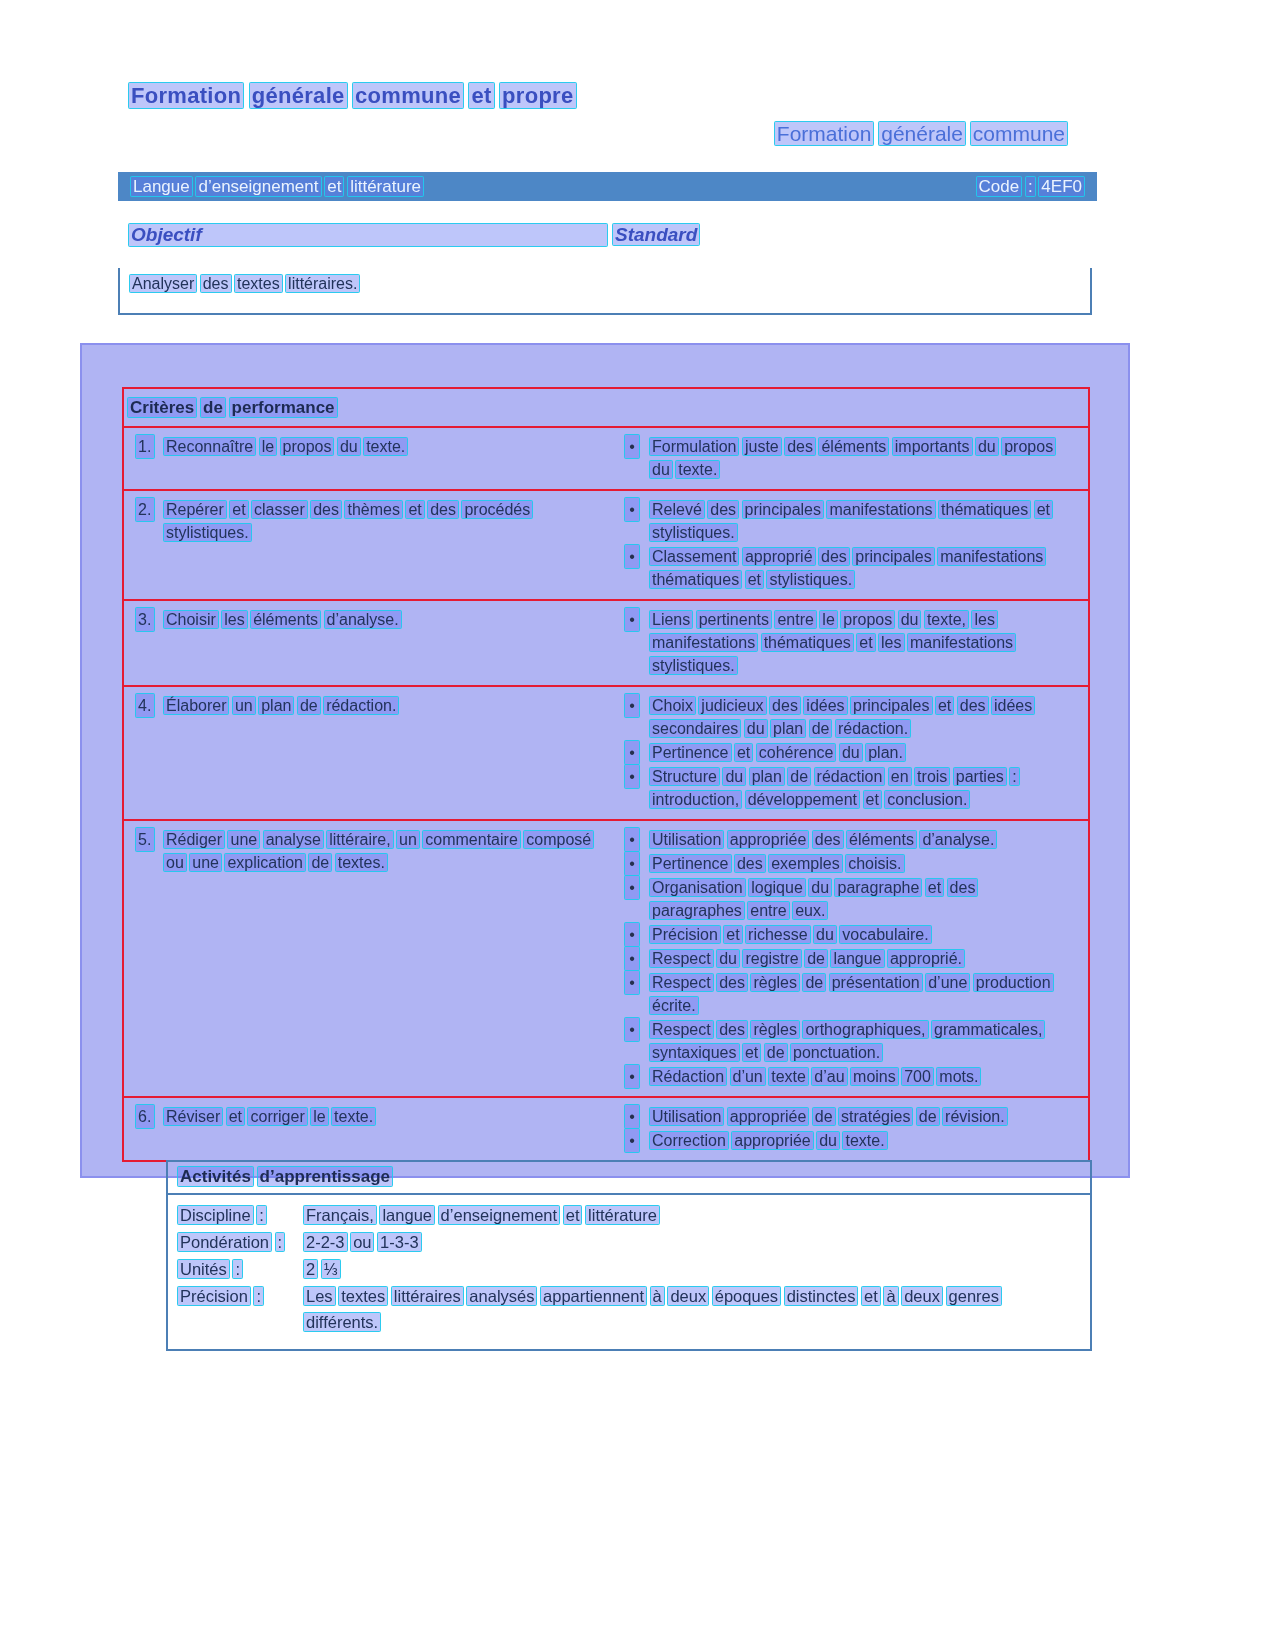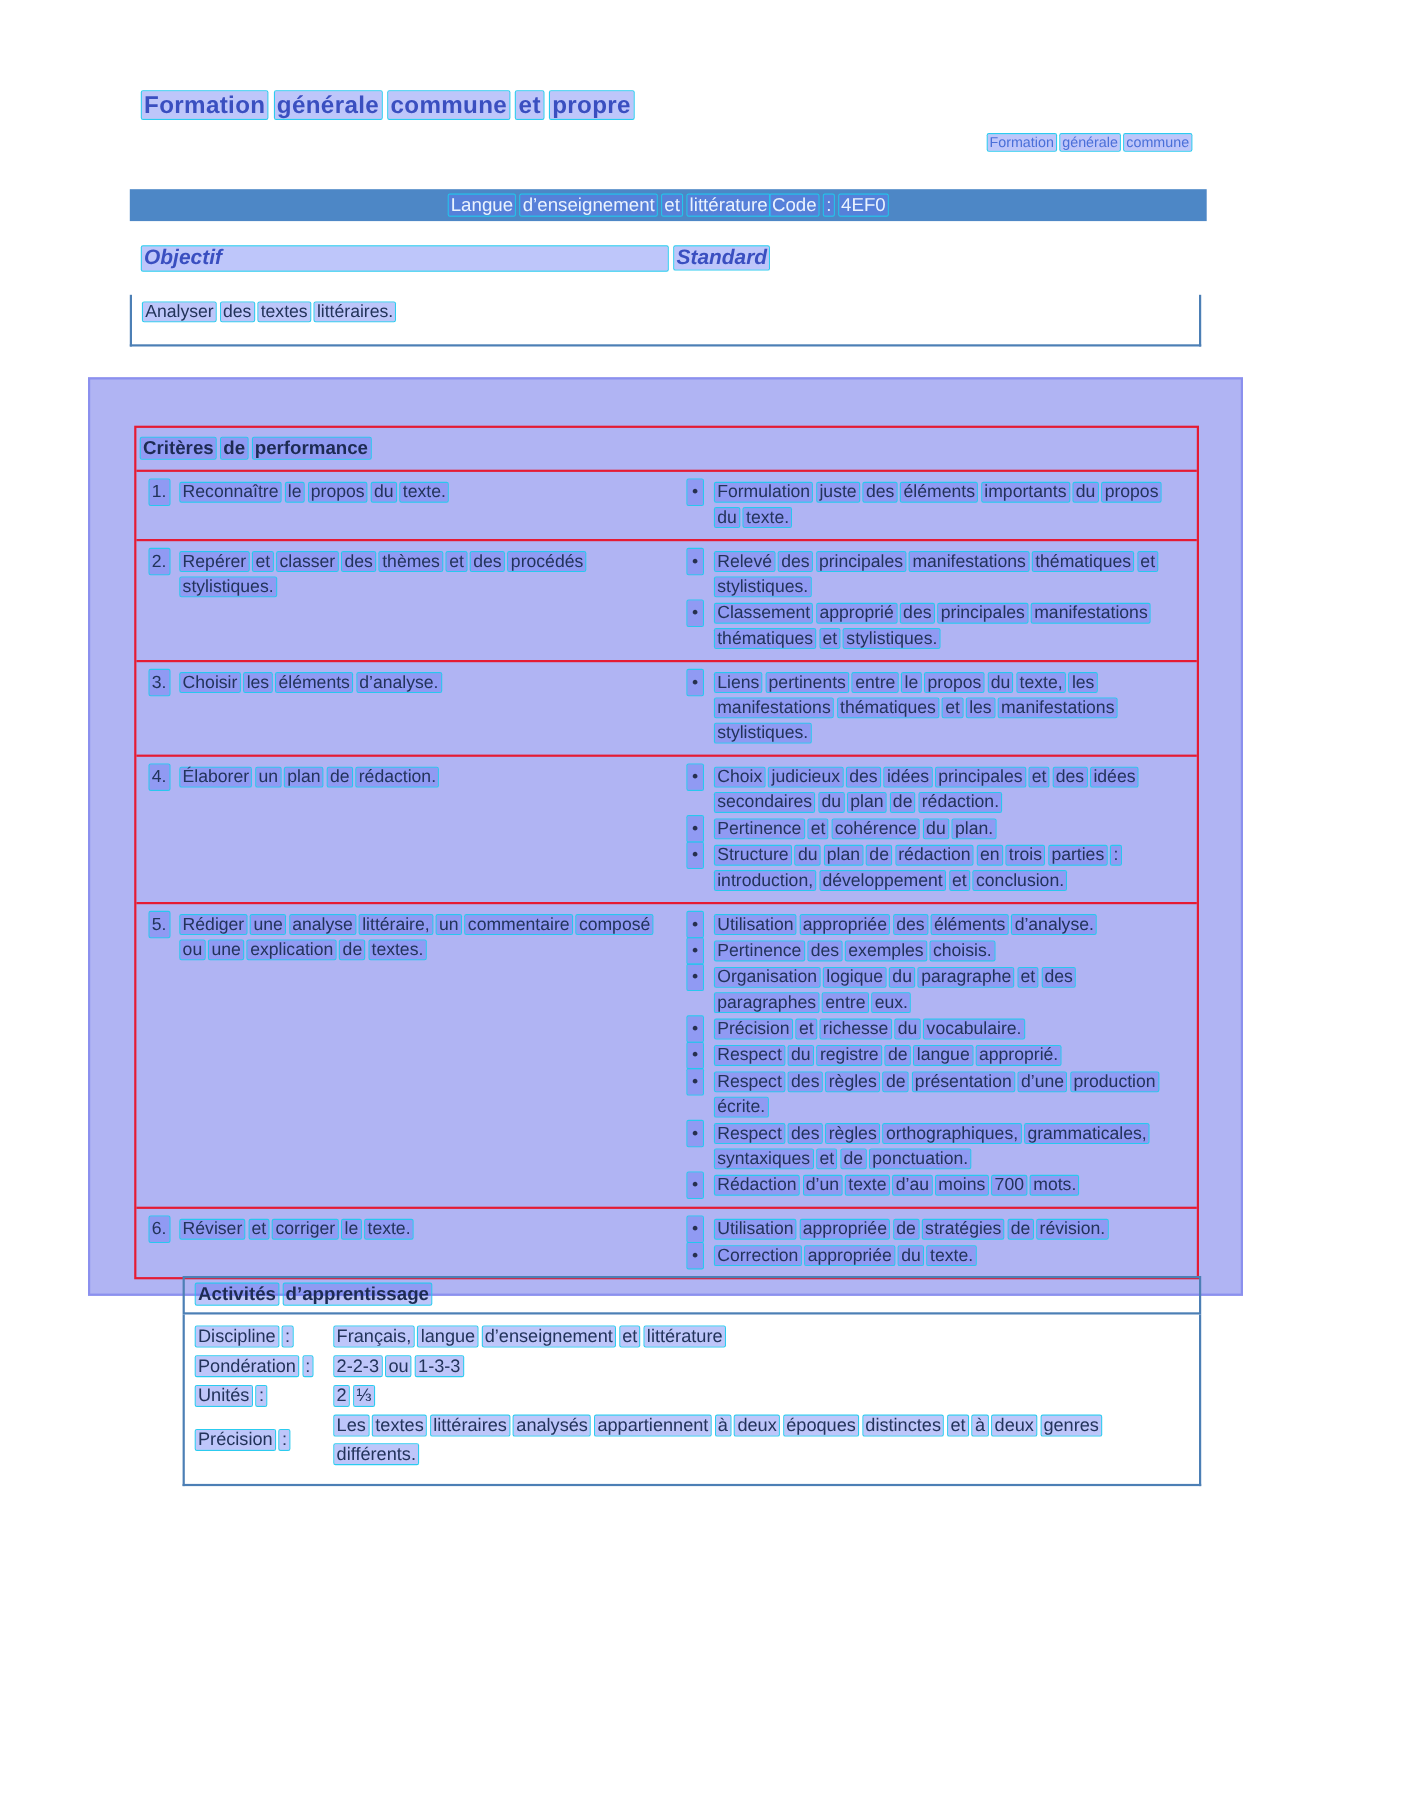--- a/index.html
+++ b/index.html
@@ -20,24 +20,24 @@
 
   
   .w{
     background:rgba(101,119,243,0.42);
     box-shadow:0 0 0 1px rgba(33,200,238,0.95);
     border-radius:1px;
     padding:0 2px;
   }
 
   .title{position:absolute;left:129px;top:83px;font-size:22px;font-weight:bold;color:var(--title-blue);letter-spacing:0.3px;}
-  .subtitle{position:absolute;top:122px;right:192px;font-size:13px;color:var(--link-blue);cursor:pointer;}
+  .subtitle{position:absolute;top:122px;right:208px;font-size:21px;color:var(--link-blue);cursor:pointer;}
 
   .bar{position:absolute;left:118px;top:172px;width:979px;height:29px;background:var(--bar-blue);
-       display:flex;justify-content:center;align-items:center;padding:0 13px;
+       display:flex;justify-content:space-between;align-items:center;padding:0 13px;
        color:#eaf3fe;font-size:17px;}
 
   .objrow{position:absolute;left:129px;top:224px;width:963px;font-size:19px;font-weight:bold;font-style:italic;color:var(--title-blue);}
   .objectif{display:inline-block;width:478px;}
   .standard{margin-left:6px;}
 
   .box-header{border:2px solid var(--border-blue);padding:5px 10px 6px;font-weight:bold;font-size:17px;color:var(--navy);}
   .box-body{border:2px solid var(--border-blue);border-top:none;padding:7px 10px 20px;font-size:16px;color:var(--body-text);}
 
   .enonce{position:absolute;left:118px;top:268px;width:974px;}
@@ -58,21 +58,21 @@
   .hdr{font-weight:bold;font-size:17px;color:var(--navy);}
   .el{display:flex;}
   .num{flex:none;margin-right:10px;min-width:18px;text-align:left;align-self:flex-start;}
   .eltxt{flex:1;}
   .crit{display:flex;margin-bottom:1px;}
   .bullet{flex:none;width:14px;text-align:center;margin-right:11px;align-self:flex-start;color:#26304f;}
   .crittxt{flex:1;max-width:415px;}
 
   .activites{position:absolute;left:118px;top:1160px;width:974px;padding-left:48px;}
   .act-body{border:2px solid var(--border-blue);border-top:none;padding:6px 10px 14px;font-size:16.5px;color:var(--body-text);}
-  .act-row{display:flex;line-height:26px;margin-top:1px;align-items:center;}
+  .act-row{display:flex;line-height:26px;margin-top:1px;}
   .act-label{flex:none;width:126px;}
   .act-value{flex:1;}
 
   .pagenum{position:absolute;left:0;top:1478px;width:1214px;text-align:right;font-size:15px;color:var(--body-text);}
 </style>
 </head>
 <body>
 
 <div class="page">
 

